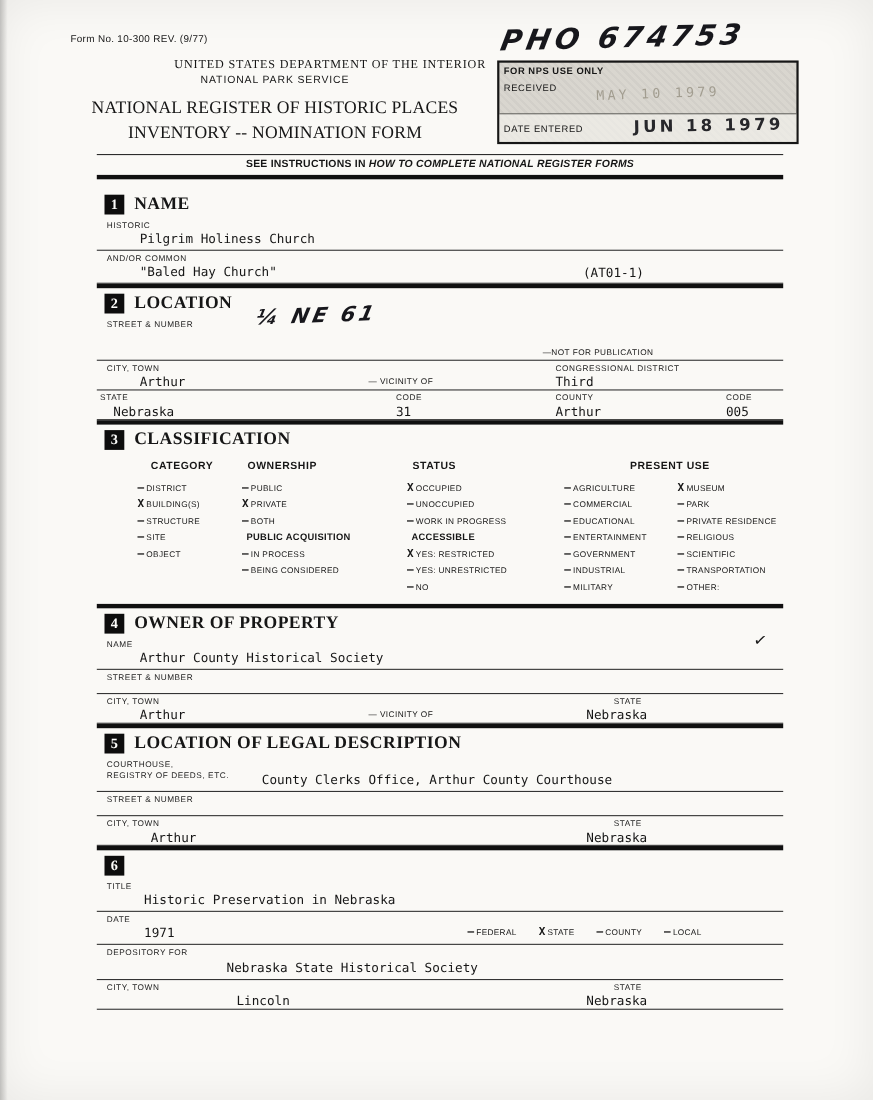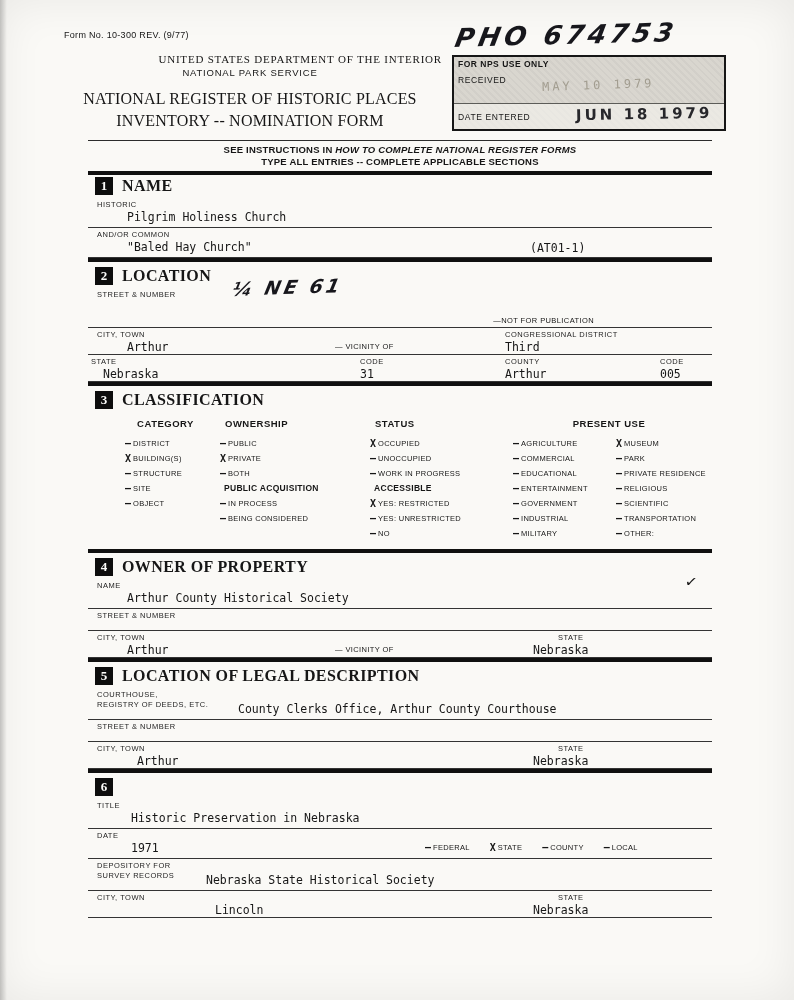--- a/index.html
+++ b/index.html
@@ -124,21 +124,20 @@
       <span class="received-stamp">MAY 10 1979</span>
     </div>
     <div class="nps-row nps-row2">
       <span class="nps-label">DATE ENTERED</span>
       <span class="date-stamp">JUN 18 1979</span>
     </div>
   </div>
 
   <div class="instructions">
     <div class="instr1"><span>SEE INSTRUCTIONS IN </span><span class="it">HOW TO COMPLETE NATIONAL REGISTER FORMS</span></div>
-    <div class="instr2">TYPE ALL ENTRIES -- COMPLETE APPLICABLE SECTIONS</div>
   </div>
 
   <div class="sections">
 
     <div class="section">
       <div class="sec-head">
         <span class="sec-num">1</span>
         <span class="sec-title">NAME</span>
       </div>
       <div class="field">
@@ -417,21 +416,20 @@
               <span class="cl">COUNTY</span>
             </span>
           <span class="lvl">
               <span class="mk">—</span>
               <span class="cl">LOCAL</span>
             </span>
         </div>
       </div>
       <div class="field rel h30">
         <div class="flabel">DEPOSITORY FOR</div>
-        <div class="flabel">SURVEY RECORDS</div>
         <div class="fvalue nopad abs" style="left:118px; bottom:2px;">Nebraska State Historical Society</div>
       </div>
       <div class="field rel h26">
         <div class="flabel">CITY, TOWN</div>
         <div class="fvalue" style="padding-left:118px;">Lincoln</div>
         <div class="poscol" style="left:445px;">
           <div class="flabel" style="padding-left:25px;">STATE</div>
           <div class="fvalue nopad">Nebraska</div>
         </div>
       </div>

